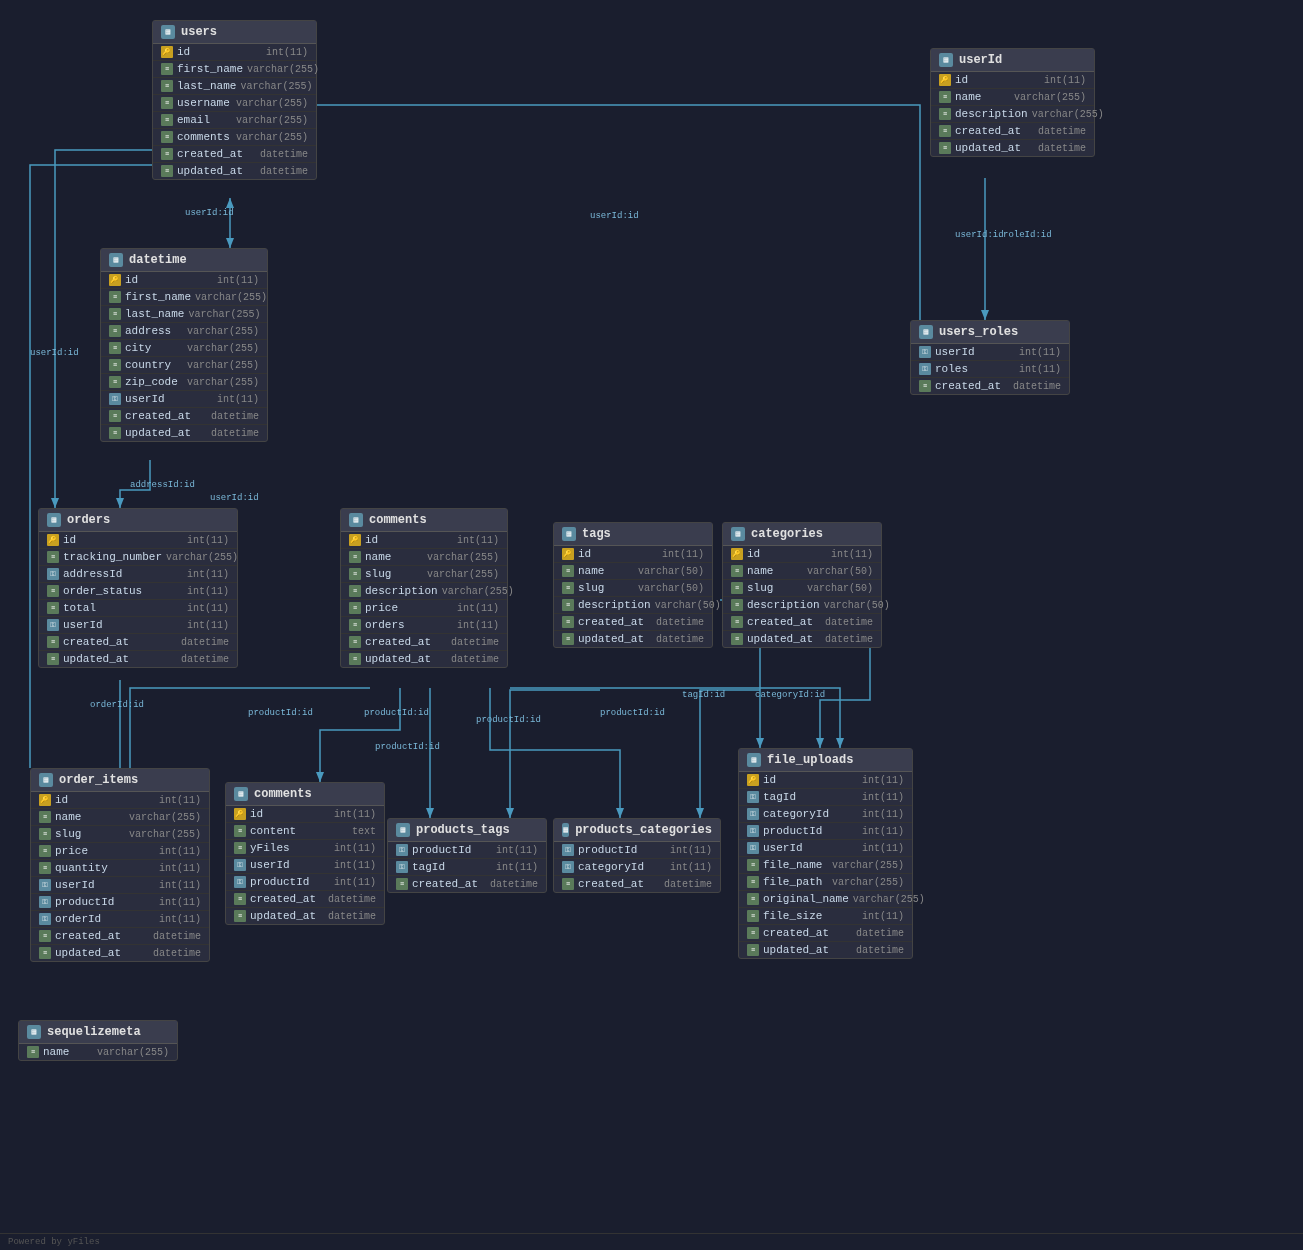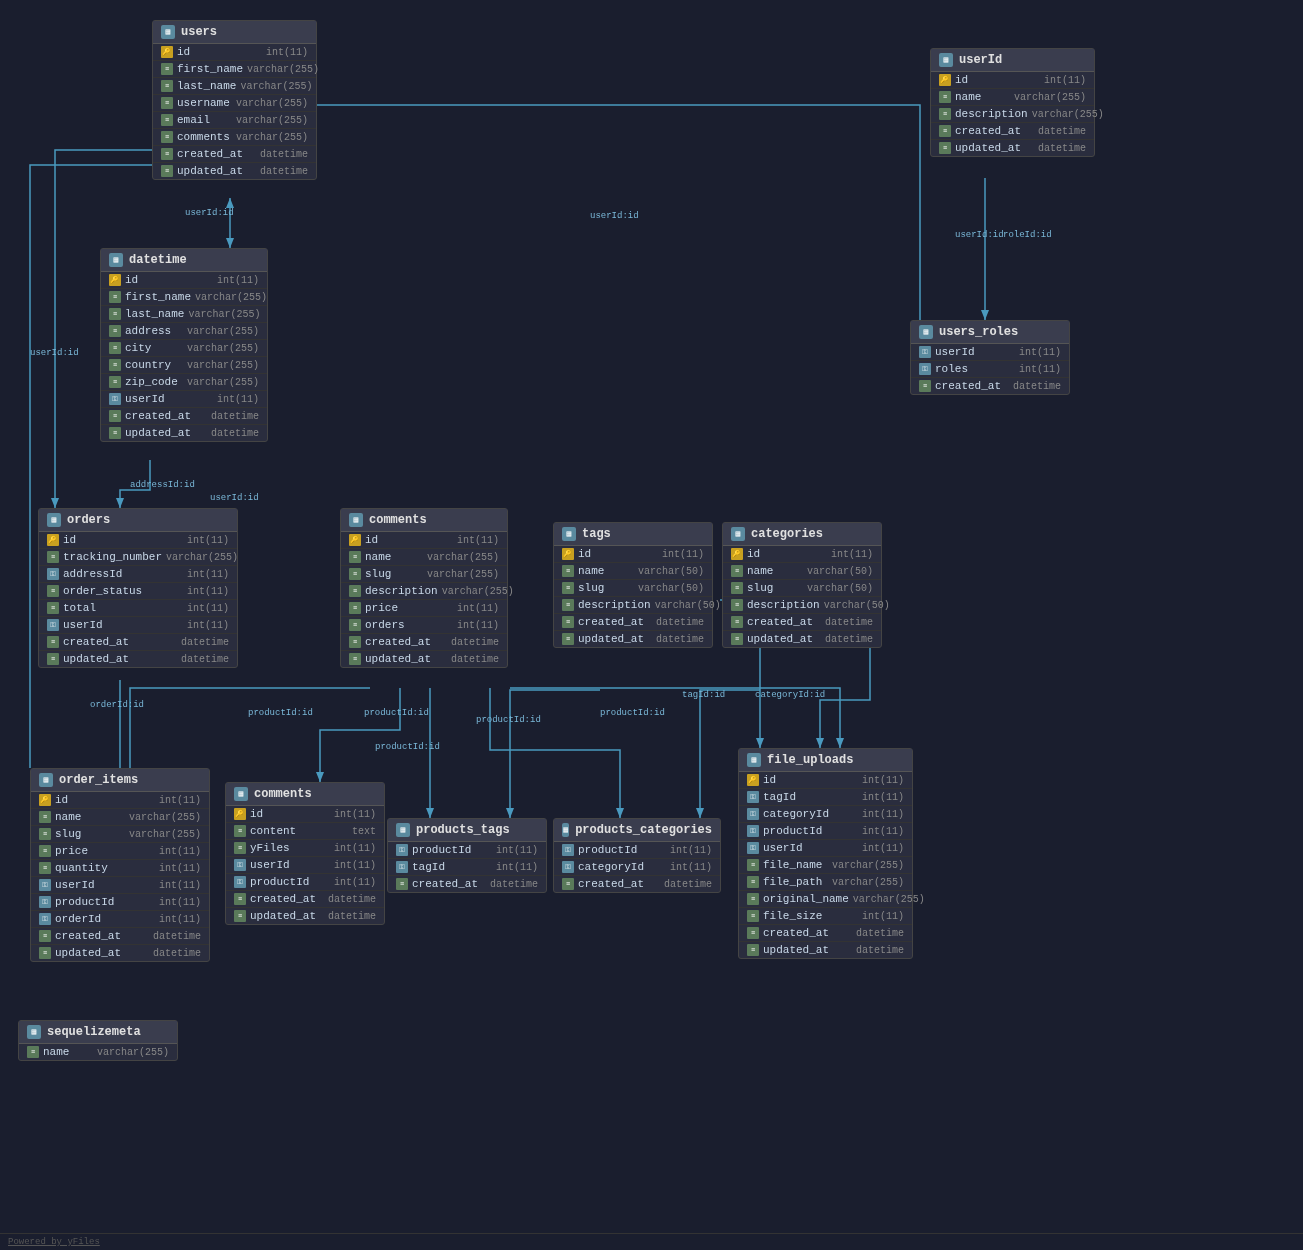--- a/index.html
+++ b/index.html
@@ -708,17 +708,17 @@
       <span class="table-header-icon">▦</span>
       <span>sequelizemeta</span>
     </div>
     <div class="table-row">
         <span class="field-icon icon-field">≡</span>
         <span class="field-name">name</span>
         <span class="field-type">varchar(255)</span>
       </div>
   </div>
 
-  <div style="position:absolute; bottom:0; left:0; width:100%; background:#1a1e2e; border-top:1px solid #333; padding:3px 8px; font-size:9px; color:#555; display:flex; align-items:center; gap:4px;text-decoration:underline;">
+  <div style="position:absolute; bottom:0; left:0; width:100%; background:#1a1e2e; border-top:1px solid #333; padding:3px 8px; font-size:9px; color:#555; display:flex; align-items:center; gap:4px;">
     <span>Powered by yFiles</span>
   </div>
 
 </div>
 
 </body></html>

